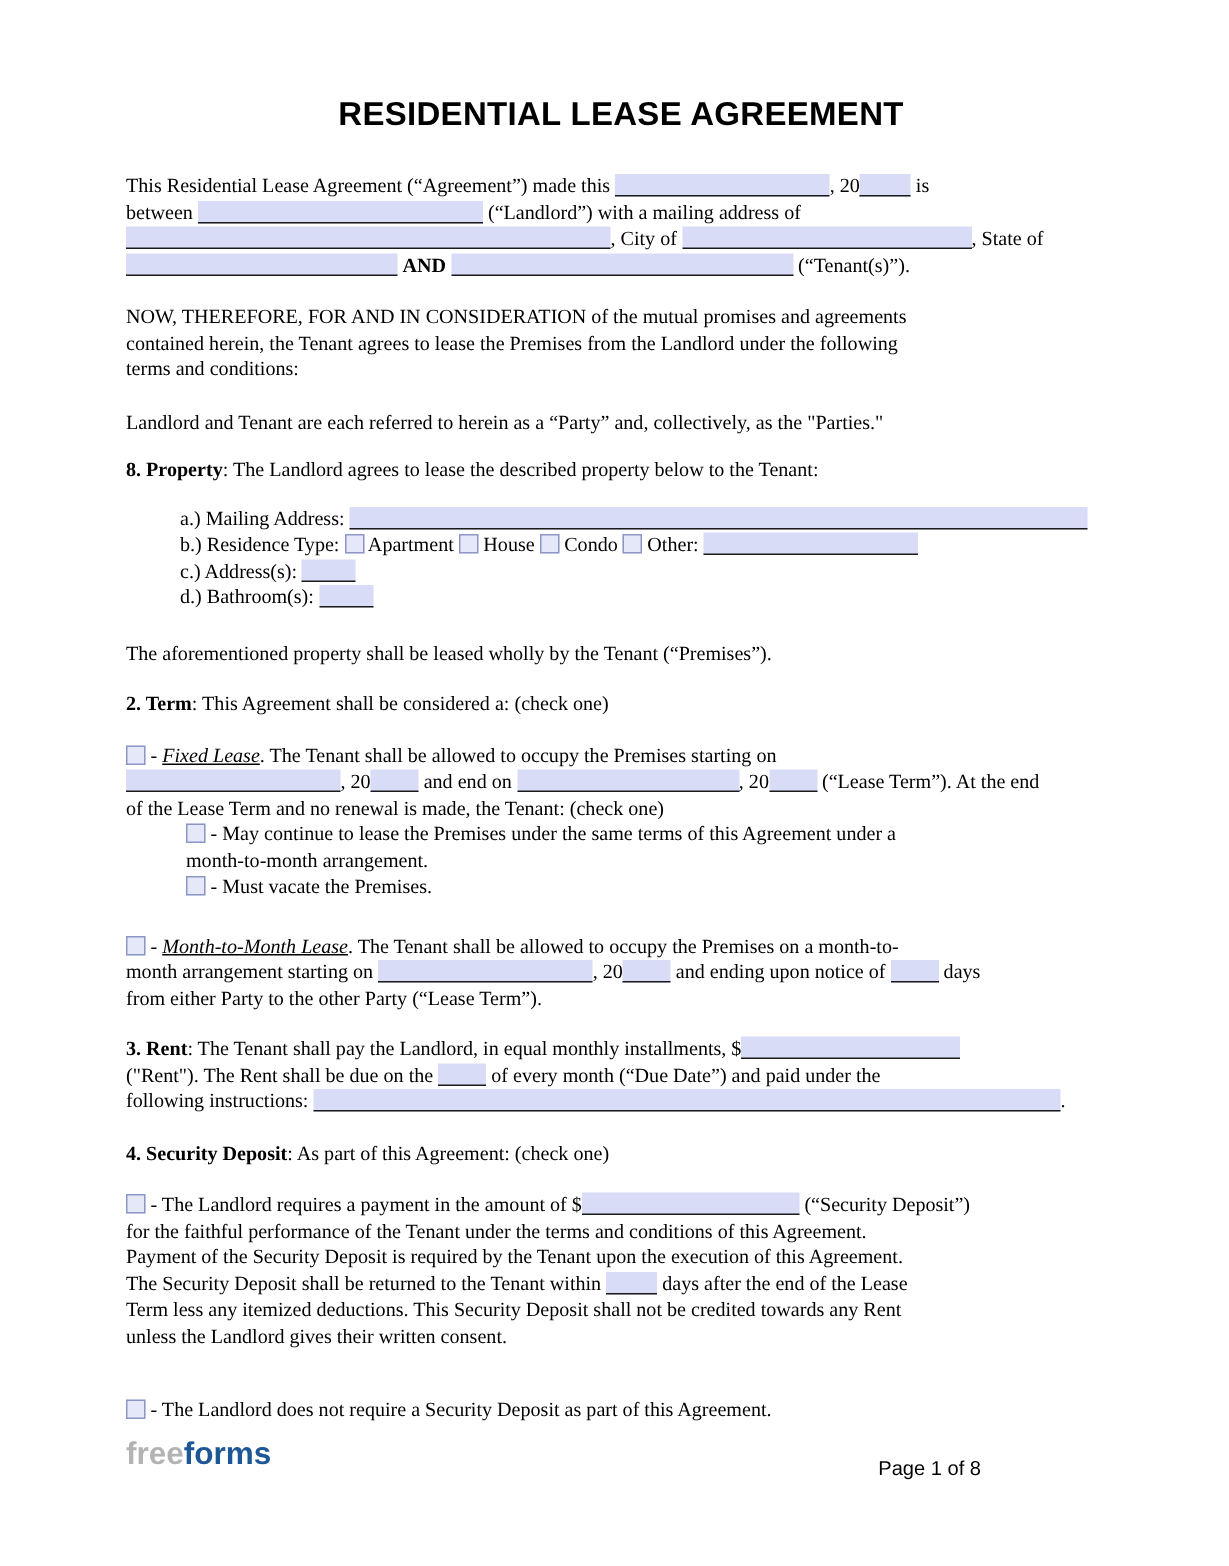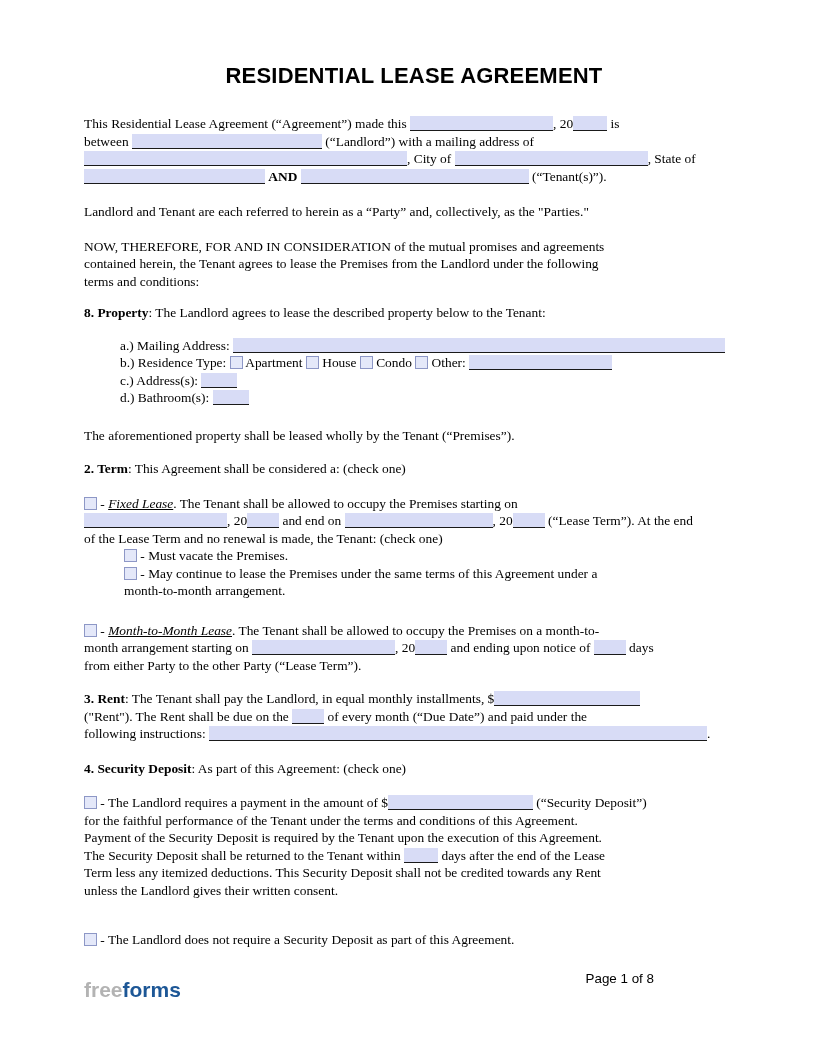--- a/index.html
+++ b/index.html
@@ -47,49 +47,48 @@
     position:absolute;
     left:84px; right:75px; top:958px;
     display:flex;
     justify-content:space-between;
     align-items:flex-start;
   }
   .brand {
     font-size:21px;
     font-weight:bold;
     line-height:24px;
-    margin-top:20px;
   }
   .brand .free  { color:#b3b3b3; }
   .brand .forms { color:#1d5796; }
   .pagenum {
     font-size:13.4px;
     margin-top:12px;
   }
 </style>
 </head>
 <body>
 
 <div class="page">
   <div class="content">
     <h1 class="doc-title">RESIDENTIAL LEASE AGREEMENT</h1>
     <div>
         <div class="para" style="margin-top: 27px;"><span>This Residential Lease Agreement (“Agreement”) made this </span><span class="blank" style="width: 143px; background: rgb(216, 220, 246); border-bottom-color: rgb(26, 26, 26);"></span><span>, 20</span><span class="blank" style="width: 34px; background: rgb(216, 220, 246); border-bottom-color: rgb(26, 26, 26);"></span><span> is</span><br><span>between </span><span class="blank" style="width: 190px; background: rgb(216, 220, 246); border-bottom-color: rgb(26, 26, 26);"></span><span> (“Landlord”) with a mailing address of</span><br><span class="blank" style="width: 323px; background: rgb(216, 220, 246); border-bottom-color: rgb(26, 26, 26);"></span><span>, City of </span><span class="blank" style="width: 193px; background: rgb(216, 220, 246); border-bottom-color: rgb(26, 26, 26);"></span><span>, State of</span><br><span class="blank" style="width: 181px; background: rgb(216, 220, 246); border-bottom-color: rgb(26, 26, 26);"></span><span> </span><span class="b">AND</span><span> </span><span class="blank" style="width: 228px; background: rgb(216, 220, 246); border-bottom-color: rgb(26, 26, 26);"></span><span> (“Tenant(s)”).</span></div>
+        <div class="para" style="margin-top: 17px;"><span>NOW, THEREFORE, FOR AND IN CONSIDERATION of the mutual promises and agreements</span><br><span>contained herein, the Tenant agrees to lease the Premises from the Landlord under the following</span><br><span>terms and conditions:</span></div>
         <div class="para" style="margin-top: 18px;"><span>Landlord and Tenant are each referred to herein as a “Party” and, collectively, as the "Parties."</span></div>
-        <div class="para" style="margin-top: 17px;"><span>NOW, THEREFORE, FOR AND IN CONSIDERATION of the mutual promises and agreements</span><br><span>contained herein, the Tenant agrees to lease the Premises from the Landlord under the following</span><br><span>terms and conditions:</span></div>
         <div class="para" style="margin-top: 14px;"><span class="b">8. Property</span><span>: The Landlord agrees to lease the described property below to the Tenant:</span></div>
         <div class="para" style="margin-top: 15px; padding-left: 36px;"><span>a.) Mailing Address: </span><span class="blank" style="width: 492px; background: rgb(216, 220, 246); border-bottom-color: rgb(26, 26, 26);"></span></div>
         <div class="para" style="margin-top: 0px; padding-left: 36px;"><span>b.) Residence Type: </span><span class="checkbox" style="background: rgb(228, 232, 249); border-color: rgb(141, 151, 198);"></span><span> Apartment </span><span class="checkbox" style="background: rgb(228, 232, 249); border-color: rgb(141, 151, 198);"></span><span> House </span><span class="checkbox" style="background: rgb(228, 232, 249); border-color: rgb(141, 151, 198);"></span><span> Condo </span><span class="checkbox" style="background: rgb(228, 232, 249); border-color: rgb(141, 151, 198);"></span><span> Other: </span><span class="blank" style="width: 143px; background: rgb(216, 220, 246); border-bottom-color: rgb(26, 26, 26);"></span></div>
         <div class="para" style="margin-top: 0px; padding-left: 36px;"><span>c.) Address(s): </span><span class="blank" style="width: 36px; background: rgb(216, 220, 246); border-bottom-color: rgb(26, 26, 26);"></span></div>
         <div class="para" style="margin-top: 0px; padding-left: 36px;"><span>d.) Bathroom(s): </span><span class="blank" style="width: 36px; background: rgb(216, 220, 246); border-bottom-color: rgb(26, 26, 26);"></span></div>
         <div class="para" style="margin-top: 20px;"><span>The aforementioned property shall be leased wholly by the Tenant (“Premises”).</span></div>
         <div class="para" style="margin-top: 16px;"><span class="b">2. Term</span><span>: This Agreement shall be considered a: (check one)</span></div>
         <div class="para" style="margin-top: 17px;"><span class="checkbox" style="background: rgb(228, 232, 249); border-color: rgb(141, 151, 198);"></span><span> - </span><span class="iu">Fixed Lease</span><span>. The Tenant shall be allowed to occupy the Premises starting on</span><br><span class="blank" style="width: 143px; background: rgb(216, 220, 246); border-bottom-color: rgb(26, 26, 26);"></span><span>, 20</span><span class="blank" style="width: 32px; background: rgb(216, 220, 246); border-bottom-color: rgb(26, 26, 26);"></span><span> and end on </span><span class="blank" style="width: 148px; background: rgb(216, 220, 246); border-bottom-color: rgb(26, 26, 26);"></span><span>, 20</span><span class="blank" style="width: 32px; background: rgb(216, 220, 246); border-bottom-color: rgb(26, 26, 26);"></span><span> (“Lease Term”). At the end</span><br><span>of the Lease Term and no renewal is made, the Tenant: (check one)</span></div>
+        <div class="para" style="margin-top: 0px; padding-left: 40px;"><span class="checkbox" style="background: rgb(228, 232, 249); border-color: rgb(141, 151, 198);"></span><span> - May continue to lease the Premises under the same terms of this Agreement under a</span><br><span>month-to-month arrangement.</span></div>
         <div class="para" style="margin-top: 0px; padding-left: 40px;"><span class="checkbox" style="background: rgb(228, 232, 249); border-color: rgb(141, 151, 198);"></span><span> - Must vacate the Premises.</span></div>
-        <div class="para" style="margin-top: 0px; padding-left: 40px;"><span class="checkbox" style="background: rgb(228, 232, 249); border-color: rgb(141, 151, 198);"></span><span> - May continue to lease the Premises under the same terms of this Agreement under a</span><br><span>month-to-month arrangement.</span></div>
         <div class="para" style="margin-top: 22px;"><span class="checkbox" style="background: rgb(228, 232, 249); border-color: rgb(141, 151, 198);"></span><span> - </span><span class="iu">Month-to-Month Lease</span><span>. The Tenant shall be allowed to occupy the Premises on a month-to-</span><br><span>month arrangement starting on </span><span class="blank" style="width: 143px; background: rgb(216, 220, 246); border-bottom-color: rgb(26, 26, 26);"></span><span>, 20</span><span class="blank" style="width: 32px; background: rgb(216, 220, 246); border-bottom-color: rgb(26, 26, 26);"></span><span> and ending upon notice of </span><span class="blank" style="width: 32px; background: rgb(216, 220, 246); border-bottom-color: rgb(26, 26, 26);"></span><span> days</span><br><span>from either Party to the other Party (“Lease Term”).</span></div>
         <div class="para" style="margin-top: 16px;"><span class="b">3. Rent</span><span>: The Tenant shall pay the Landlord, in equal monthly installments, $</span><span class="blank" style="width: 146px; background: rgb(216, 220, 246); border-bottom-color: rgb(26, 26, 26);"></span><br><span>("Rent"). The Rent shall be due on the </span><span class="blank" style="width: 32px; background: rgb(216, 220, 246); border-bottom-color: rgb(26, 26, 26);"></span><span> of every month (“Due Date”) and paid under the</span><br><span>following instructions: </span><span class="blank" style="width: 498px; background: rgb(216, 220, 246); border-bottom-color: rgb(26, 26, 26);"></span><span>.</span></div>
         <div class="para" style="margin-top: 17px;"><span class="b">4. Security Deposit</span><span>: As part of this Agreement: (check one)</span></div>
         <div class="para" style="margin-top: 17px;"><span class="checkbox" style="background: rgb(228, 232, 249); border-color: rgb(141, 151, 198);"></span><span> - The Landlord requires a payment in the amount of $</span><span class="blank" style="width: 145px; background: rgb(216, 220, 246); border-bottom-color: rgb(26, 26, 26);"></span><span> (“Security Deposit”)</span><br><span>for the faithful performance of the Tenant under the terms and conditions of this Agreement.</span><br><span>Payment of the Security Deposit is required by the Tenant upon the execution of this Agreement.</span><br><span>The Security Deposit shall be returned to the Tenant within </span><span class="blank" style="width: 34px; background: rgb(216, 220, 246); border-bottom-color: rgb(26, 26, 26);"></span><span> days after the end of the Lease</span><br><span>Term less any itemized deductions. This Security Deposit shall not be credited towards any Rent</span><br><span>unless the Landlord gives their written consent.</span></div>
         <div class="para" style="margin-top: 32px;"><span class="checkbox" style="background: rgb(228, 232, 249); border-color: rgb(141, 151, 198);"></span><span> - The Landlord does not require a Security Deposit as part of this Agreement.</span></div>
       </div>
   </div>
 
   <div class="footer">
     <div class="brand"><span class="free" style="color: rgb(179, 179, 179);">free</span><span class="forms" style="color: rgb(29, 87, 150);">forms</span></div>

